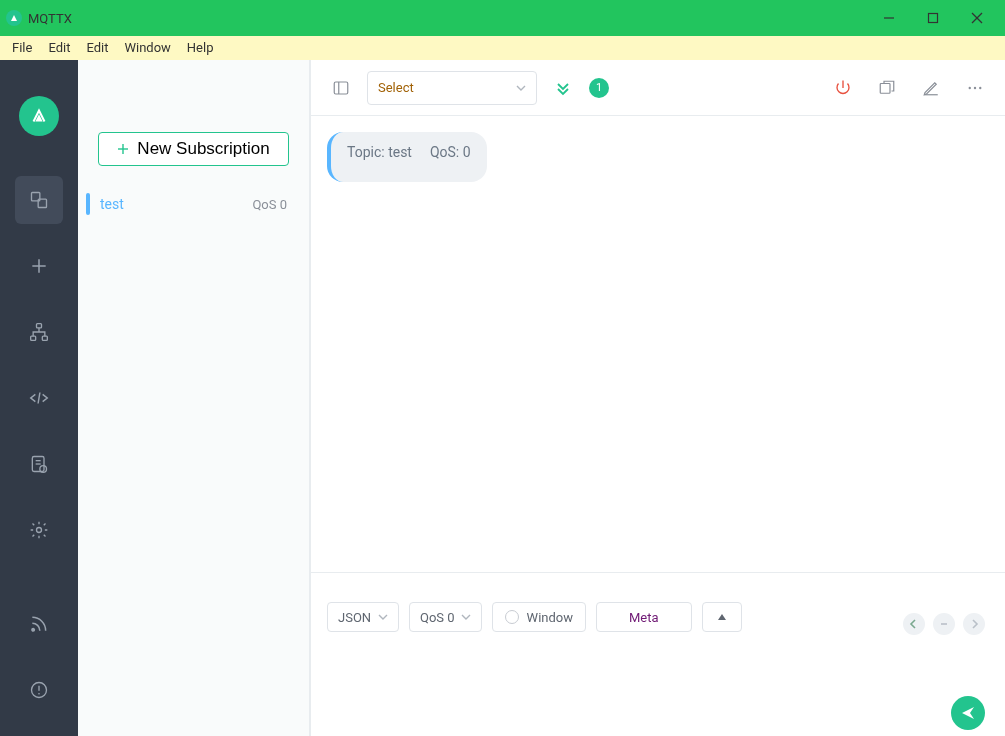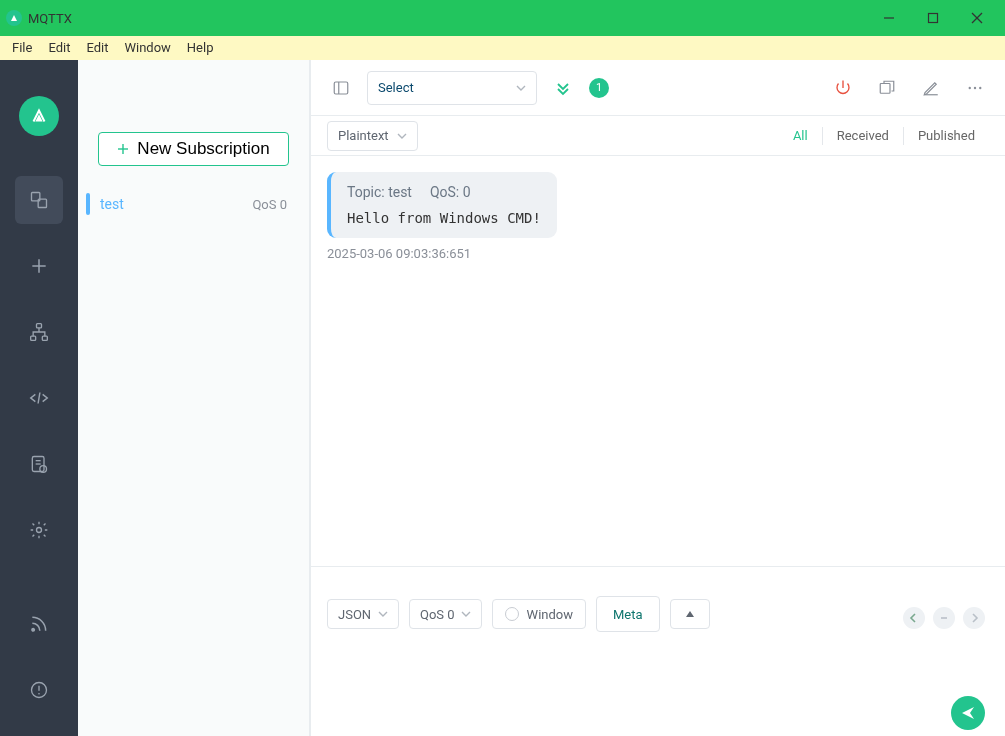--- a/index.html
+++ b/index.html
@@ -36,47 +36,47 @@
   .sub-item .bar { width: 4px; height: 22px; background: #59b6ff; border-radius: 2px; margin-right: 10px; }
   .sub-item .name { color: #59b6ff; flex: 1; font-size: 14px; }
   .sub-item .qos { color: #8a8f98; font-size: 13px; }
 
   
   .content { flex: 1; display: flex; flex-direction: column; border-left: 1px solid #e8ecef; }
 
   
   .topbar { height: 56px; border-bottom: 1px solid #e8ecef; display: flex; align-items: center; padding: 0 16px; gap: 12px; }
   .icon-btn { width: 28px; height: 28px; display: flex; align-items: center; justify-content: center; cursor: pointer; border-radius: 4px; }
-  .select-box { height: 34px; width: 170px; border: 1px solid #dfe3e8; border-radius: 4px; display: flex; align-items: center; padding: 0 10px; color: #0c4a6e; cursor: pointer; justify-content: space-between; }
+  .select-box { height: 34px; width: 170px; border: 1px solid #dfe3e8; border-radius: 4px; display: flex; align-items: center; padding: 0 10px; color: #a16207; cursor: pointer; justify-content: space-between; }
   .topbar .right { margin-left: auto; display: flex; align-items: center; gap: 16px; }
   .badge { width: 20px; height: 20px; border-radius: 10px; background: #23c48e; color: #fff; font-size: 11px; display: flex; align-items: center; justify-content: center; }
 
   
   .filterbar { height: 40px; border-bottom: 1px solid #e8ecef; display: flex; align-items: center; padding: 0 16px; }
   .plaintext-sel { height: 30px; border: 1px solid #dfe3e8; border-radius: 4px; padding: 0 10px; display: flex; align-items: center; gap: 8px; color: #5f6670; cursor: pointer; font-size: 13px; }
   .filterbar .tabs { margin-left: auto; display: flex; align-items: center; font-size: 13px; }
   .filterbar .tab { padding: 0 14px; color: #666; cursor: pointer; border-left: 1px solid #e4e7eb; height: 18px; display: flex; align-items: center; }
   .filterbar .tab:first-child { border-left: none; }
   .filterbar .tab.active { color: #23c48e; }
 
   
   .messages { flex: 1; padding: 16px; overflow-y: auto; }
-  .msg-card { background: #eef1f4; border-radius: 9px; padding: 12px 16px; display: inline-block; max-width: 60%; position: relative; border-left: 4px solid #59b6ff; }
+  .msg-card { background: #eef1f4; border-radius: 16px; padding: 12px 16px; display: inline-block; max-width: 60%; position: relative; border-left: 4px solid #59b6ff; }
   .msg-meta { color: #6b7785; font-size: 14px; margin-bottom: 10px; display: flex; gap: 18px; }
   .msg-body { font-family: "Consolas", "Menlo", monospace; font-size: 14px; color: #333; white-space: pre; }
   .msg-time { color: #8a8f98; font-size: 13px; margin-top: 8px; }
 
   
   .publish { border-top: 1px solid #e8ecef; padding: 10px 16px 14px 16px; position: relative; background: #fff; }
   .pub-row1 { display: flex; gap: 10px; align-items: center; margin-bottom: 8px; margin-top: 19px; }
   .pub-sel { height: 30px; border: 1px solid #dfe3e8; border-radius: 4px; padding: 0 10px; display: flex; align-items: center; gap: 6px; color: #5f6670; cursor: pointer; font-size: 13px; }
   .pub-sel.wide { min-width: 72px; justify-content: space-between; }
   .retain-box { display: flex; align-items: center; gap: 8px; height: 30px; border: 1px solid #dfe3e8; border-radius: 4px; padding: 0 12px; color: #5f6670; font-size: 13px; cursor: pointer; }
   .retain-radio { width: 14px; height: 14px; border: 1px solid #c8ccd2; border-radius: 50%; }
-  .meta-btn { height: 36px; border: 1px solid #dfe3e8; border-radius: 4px; padding: 0 16px; display: flex; align-items: center; color: #0f766e; font-size: 13px; cursor: pointer; }
+  .meta-btn { height: 30px; border: 1px solid #dfe3e8; border-radius: 4px; padding: 0 32px; display: flex; align-items: center; color: #701a75; font-size: 13px; cursor: pointer; }
   .caret-btn { width: 40px; height: 30px; border: 1px solid #dfe3e8; border-radius: 4px; display: flex; align-items: center; justify-content: center; cursor: pointer; }
   .topic-input { width: 100%; border: none; outline: none; height: 26px; font-size: 14px; color: #333; }
   .topic-input::placeholder { color: #aeb4bc; }
   .topic-row { display: flex; align-items: center; border-bottom: 1px solid #eef1f4; padding: 4px 0 6px 0; }
   .topic-row .chev { margin-left: 8px; }
   .pager { position: absolute; right: 20px; top: 40px; display: flex; gap: 8px; }
   .pager .pg { width: 22px; height: 22px; border-radius: 50%; background: #eef1f4; display: flex; align-items: center; justify-content: center; cursor: pointer; }
 
   .pub-body { height: 90px; }
 
@@ -252,44 +252,29 @@
         <div class="icon-btn">
           <svg width="18" height="18" viewBox="0 0 24 24" fill="#8a8f98">
               <circle cx="5" cy="12" r="1.6"></circle>
               <circle cx="12" cy="12" r="1.6"></circle>
               <circle cx="19" cy="12" r="1.6"></circle>
             </svg>
         </div>
       </div>
     </div>
 
-    <div class="filterbar">
-      <div class="plaintext-sel">
-        <span>Plaintext</span>
-        <svg class="chevron" viewBox="0 0 10 10">
-            <polyline points="1 3 5 7 9 3" fill="none" stroke="#b0b6be" stroke-width="1.4"></polyline>
-          </svg>
-      </div>
-      <div class="tabs">
-        <div class="tab active">All</div>
-        <div class="tab">Received</div>
-        <div class="tab">Published</div>
-      </div>
-    </div>
 
     <div class="messages">
       <div>
         <div class="msg-card">
           <div class="msg-meta">
             <span><span>Topic: </span><span>test</span></span>
             <span><span>QoS: </span><span>0</span></span>
           </div>
-          <div class="msg-body">Hello from Windows CMD!</div>
-        </div>
-        <div class="msg-time">2025-03-06 09:03:36:651</div>
+        </div>
       </div>
     </div>
 
     <div class="publish">
       <div class="pub-row1">
         <div class="pub-sel wide">
           <span>JSON</span>
           <svg class="chevron" viewBox="0 0 10 10">
               <polyline points="1 3 5 7 9 3" fill="none" stroke="#b0b6be" stroke-width="1.4"></polyline>
             </svg>

